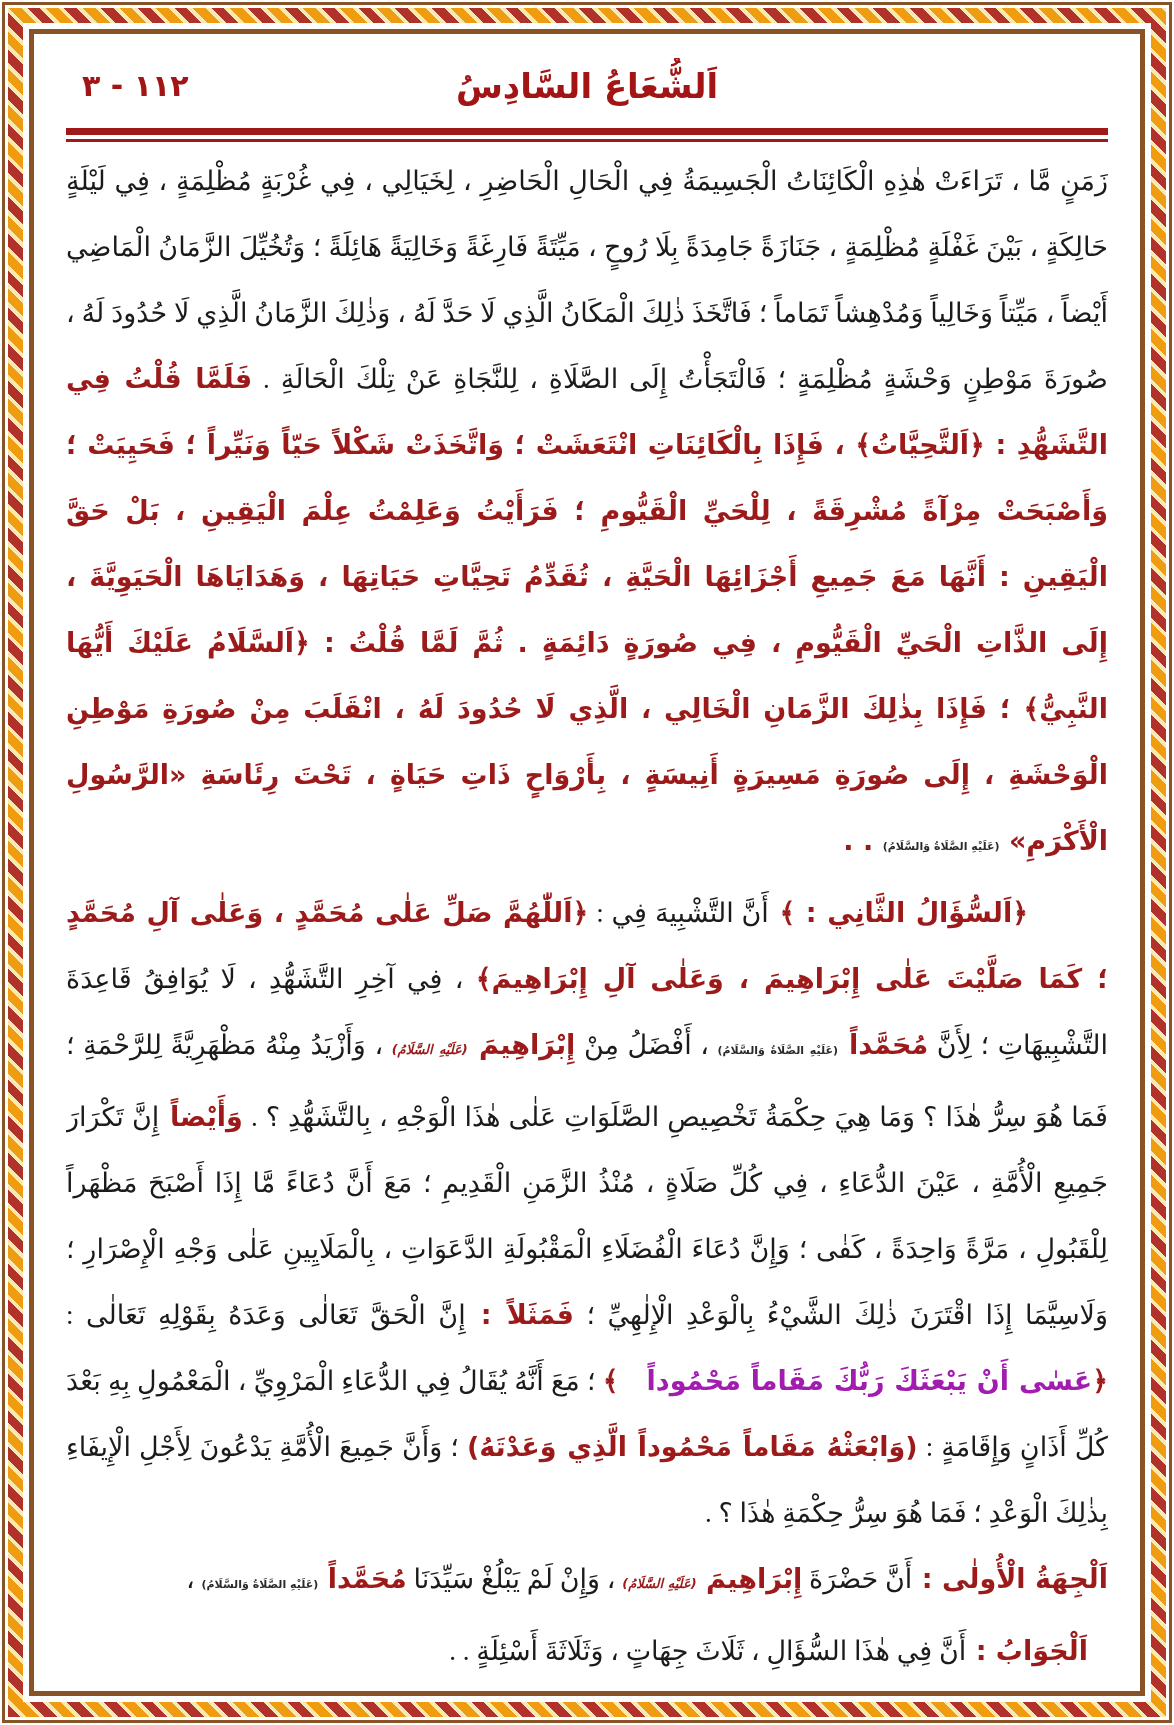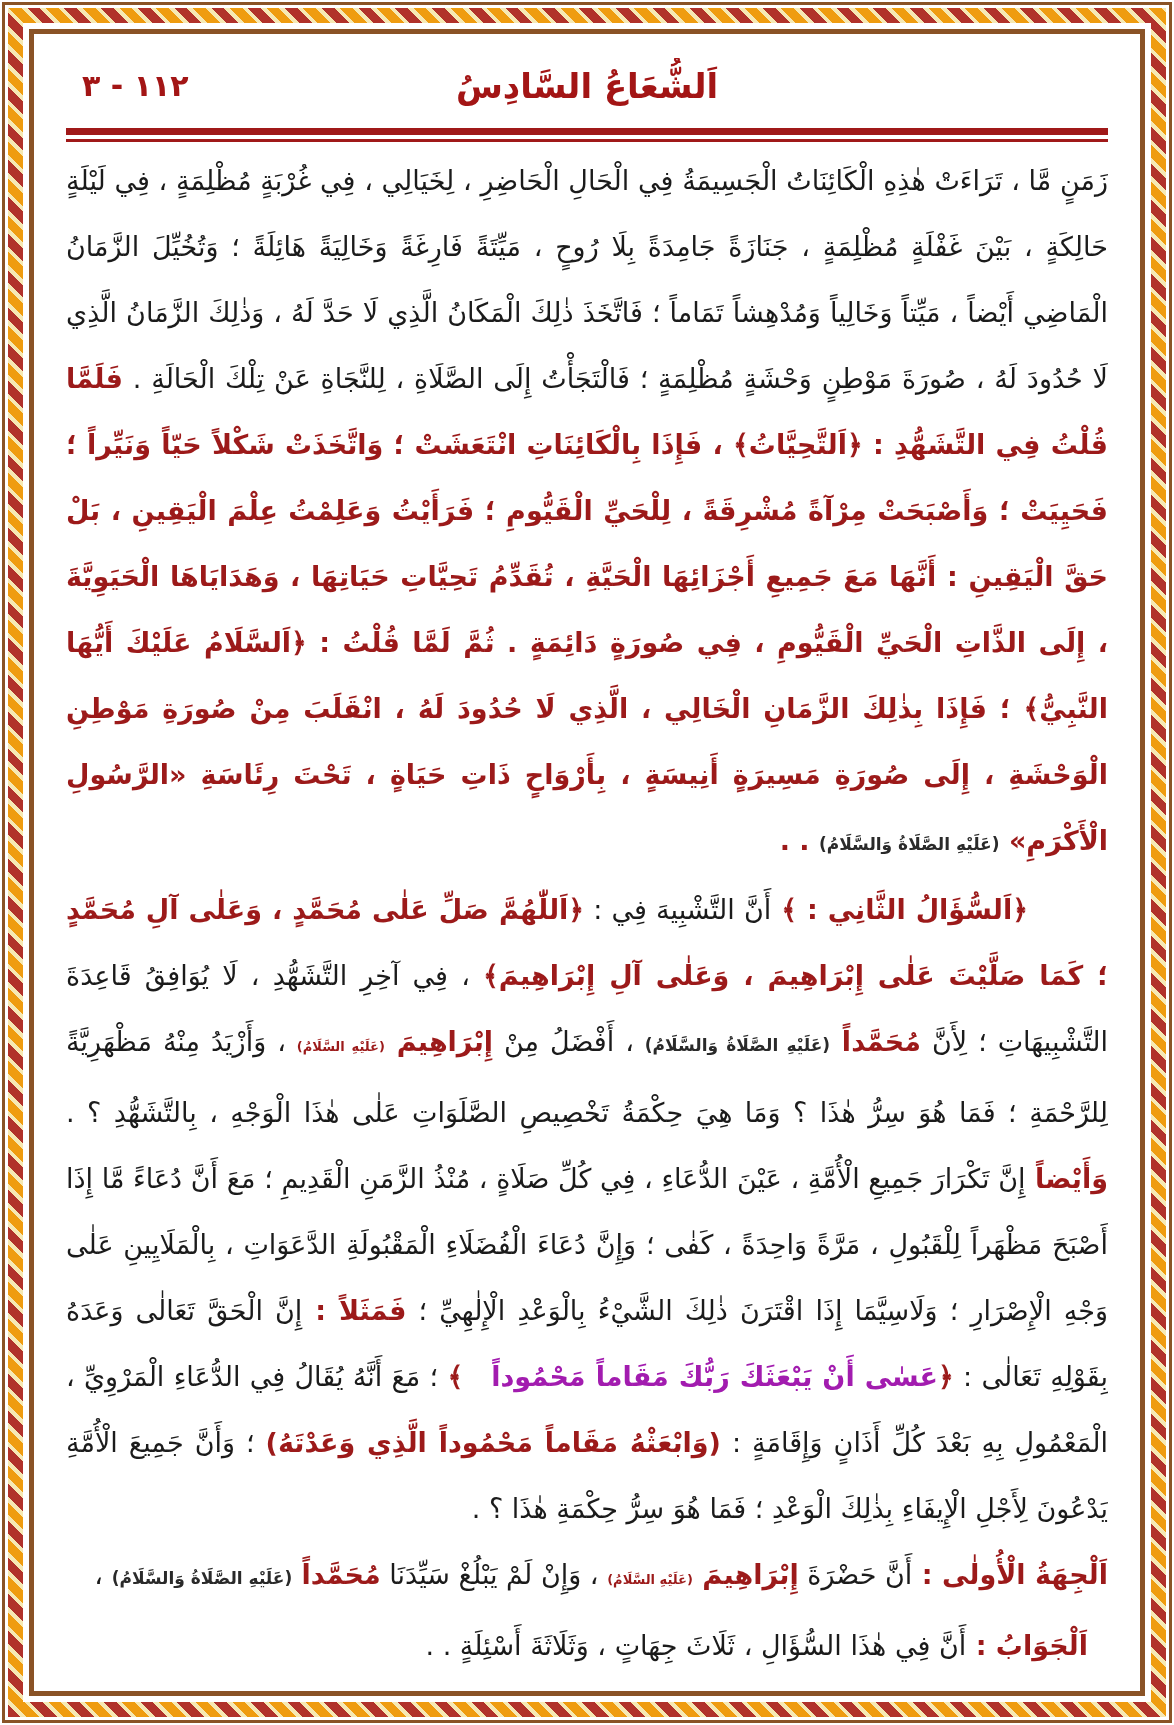--- a/index.html
+++ b/index.html
@@ -50,25 +50,25 @@
     margin:4px 0 6px 0;
   }
   .body{
     font-size:27px;
     line-height:66px;
     color:#1b1b1b;
     text-align:justify;
     direction:rtl;
   }
   .para{margin:0;padding:0;}
-  .k{color:#1b1b1b;font-weight:normal;}
+  .k{color:#1b1b1b;font-weight:normal;font-family:Liberation Serif, serif;}
   .r{color:#9c1a1a;font-weight:bold;margin-top:27px;}
   .bl{color:#a21caf;font-weight:bold;margin-left:28px;}
-  .sk{color:#2a2a2a;font-weight:bold;font-size:17px;}
-  .sr{color:#9c1a1a;font-weight:bold;font-size:13px;}
+  .sk{color:#2a2a2a;font-weight:bold;font-size:11px;}
+  .sr{color:#9c1a1a;font-weight:bold;font-size:13px;font-style:italic;}
 </style>
 </head>
 <body>
 
 <div class="page">
   <div class="frame-outer"></div>
   <div class="frame-band"></div>
   <div class="frame-inner"></div>
 
   <div class="content">

